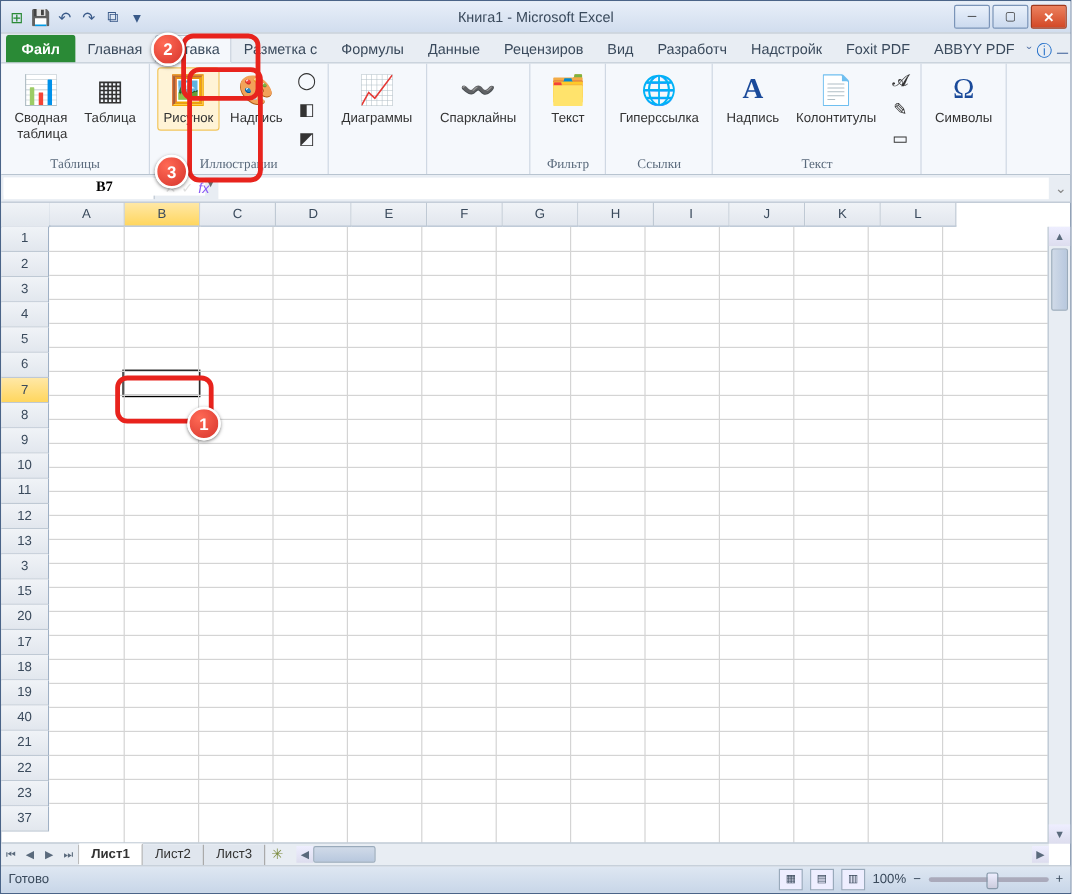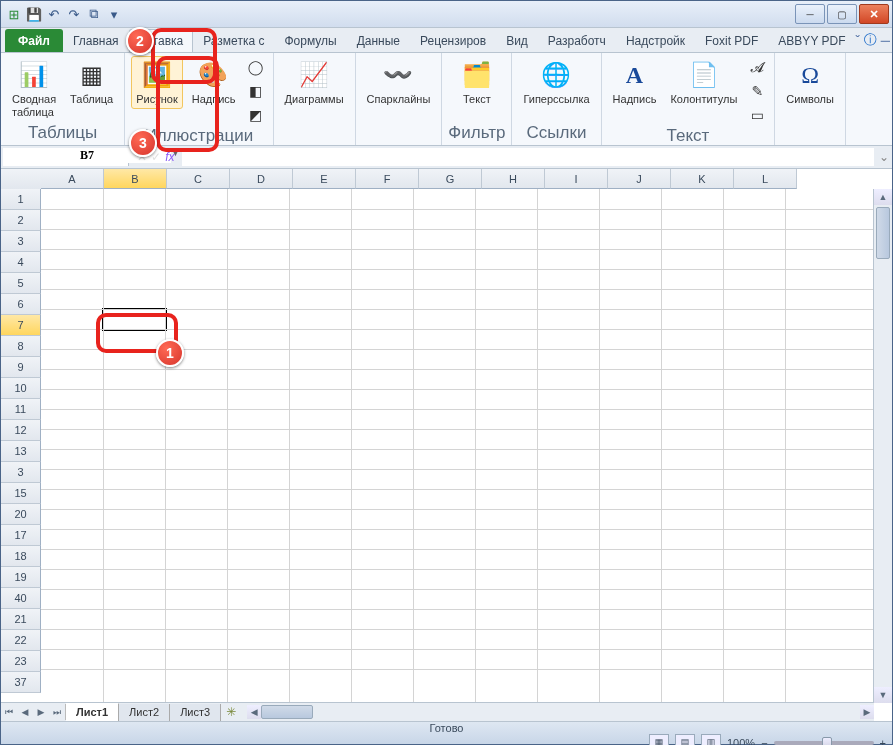--- a/index.html
+++ b/index.html
@@ -18,34 +18,34 @@
   }
   html,body{margin:0;padding:0;font:12px "Segoe UI",Tahoma,sans-serif;color:#333;background:#fff;}
   .win{width:893px;height:745px;position:relative;border:1px solid #4a6488;box-sizing:border-box;background:#fff;display:flex;flex-direction:column;}
   .titlebar{height:26px;background:var(--title-grad);display:flex;align-items:center;position:relative;border-bottom:1px solid var(--ribbon-border);}
   .qat{display:flex;align-items:center;gap:2px;padding:0 4px;height:100%;}
   .qat-ico{width:18px;height:18px;display:flex;align-items:center;justify-content:center;font-size:13px;color:#3a5a89;border-radius:2px;}
   .title-text{position:absolute;left:0;right:0;text-align:center;font-size:12px;color:#3a4a5c;pointer-events:none;}
   .win-ctrls{margin-left:auto;display:flex;gap:2px;padding-right:3px;}
   .win-btn{width:28px;height:18px;border:1px solid #7a94b8;border-radius:2px;display:flex;align-items:center;justify-content:center;font-size:10px;background:linear-gradient(#eaf1fb,#cbdaef);}
   .win-btn.close{background:linear-gradient(#ec815e,#d24726);border-color:#a03a1e;color:#fff;font-size:11px;font-weight:bold;}
-  .tabs{height:24px;background:var(--ribbon-bg);display:flex;align-items:center;border-bottom:1px solid var(--ribbon-border);padding:0 4px;gap:0;}
+  .tabs{height:24px;background:var(--ribbon-bg);display:flex;align-items:flex-end;border-bottom:1px solid var(--ribbon-border);padding:0 4px;gap:0;}
   .tab{padding:4px 9px;font-size:12px;color:#3a4a5c;border:1px solid transparent;border-bottom:none;white-space:nowrap;position:relative;}
   .tab.file{background:var(--tab-file-bg);color:#fff;border-radius:3px 3px 0 0;padding:4px 12px;font-weight:bold;}
   .tab.active{background:var(--tab-active-bg);border-color:var(--ribbon-border);border-radius:3px 3px 0 0;}
   .tab-icons{margin-left:auto;display:flex;gap:4px;align-items:center;padding-right:4px;}
   .tab-icons span{font-size:13px;color:#4a6aa0;}
   .ribbon{height:92px;background:var(--tab-active-bg);border-bottom:1px solid var(--ribbon-border);display:flex;}
   .group{border-right:1px solid #cfd8e3;padding:3px 6px 1px;display:flex;flex-direction:column;align-items:center;}
   .group-body{flex:1;display:flex;align-items:flex-start;gap:4px;}
-  .group-label{font-size:17px;color:#5a6a7c;text-align:center;padding-bottom:1px;}
+  .group-label{font-size:11px;color:#5a6a7c;text-align:center;padding-bottom:1px;font-family:Liberation Serif, serif;}
   .rbtn{display:flex;flex-direction:column;align-items:center;justify-content:flex-start;padding:2px 4px;border:1px solid transparent;border-radius:3px;min-width:40px;}
   .rbtn:hover,.rbtn.hl{background:#fff3d6;border-color:#f2c65f;}
   .rbtn-ico{width:32px;height:32px;display:flex;align-items:center;justify-content:center;font-size:24px;}
-  .rbtn-lbl{font-size:11px;text-align:left;color:#333;line-height:1.15;margin-top:2px;}
+  .rbtn-lbl{font-size:11px;text-align:right;color:#333;line-height:1.15;margin-top:2px;}
   .small-stack{display:flex;flex-direction:column;gap:2px;}
   .small-btn{width:20px;height:20px;display:flex;align-items:center;justify-content:center;font-size:14px;border:1px solid transparent;border-radius:2px;}
   .fxbar{height:22px;display:flex;align-items:stretch;border-bottom:1px solid var(--ribbon-border);background:#e8edf3;}
   .namebox{width:125px;border-right:1px solid var(--ribbon-border);display:flex;align-items:flex-start;background:#fff;margin:2px;}
   .namebox-in{flex:1;border:none;outline:none;font:12px "Segoe UI";padding:0 6px;text-align:center;font-weight:bold;}
   .namebox-dd{width:14px;text-align:center;color:#666;font-size:9px;}
   .fx-icons{display:flex;align-items:center;gap:4px;padding:0 6px;color:#999;}
   .fx-input{flex:1;border:none;outline:none;background:#fff;margin:2px;font:12px "Segoe UI";padding:0 4px;}
   .grid-wrap{flex:1;position:relative;overflow:hidden;display:flex;flex-direction:column;}
   .grid{flex:1;overflow:hidden;position:relative;}
@@ -66,21 +66,21 @@
   .hsb{position:absolute;bottom:0;left:0;right:18px;height:18px;background:#e8edf3;border-top:1px solid var(--ribbon-border);display:flex;align-items:center;}
   .sheet-tabs{display:flex;align-items:center;height:100%;}
   .tab-nav{display:flex;gap:0;border-right:1px solid #bbb;}
   .tab-nav-btn{width:16px;height:16px;text-align:center;font-size:9px;line-height:16px;color:#5a6a7c;}
   .sheet-tab{padding:0 10px;font-size:11px;line-height:17px;border-right:1px solid #aaa;background:#e0e6ee;position:relative;}
   .sheet-tab.act{background:#fff;font-weight:bold;border-top:1px solid #fff;}
   .sheet-new{width:20px;text-align:center;color:#7a8a3c;font-size:12px;}
   .hsb-track{flex:1;margin-left:6px;position:relative;height:14px;}
   .hsb-thumb{position:absolute;left:14px;top:0;bottom:0;width:50px;background:linear-gradient(#d0dae8,#b8c8de);border:1px solid #9ab;border-radius:2px;}
   .hsb-btn{position:absolute;top:0;bottom:0;width:14px;text-align:center;font-size:9px;line-height:14px;color:#5a6a7c;background:linear-gradient(#eef,#dde);}
-  .status{height:22px;background:linear-gradient(#dee7f2,#c8d6e8);border-top:1px solid var(--ribbon-border);display:flex;align-items:center;padding:0 6px;font-size:11px;color:#3a4a5c;flex-direction:column;}
+  .status{height:22px;background:linear-gradient(#dee7f2,#c8d6e8);border-top:1px solid var(--ribbon-border);display:flex;align-items:center;padding:0 6px;font-size:11px;color:#3a4a5c;}
   .status-right{margin-left:auto;display:flex;align-items:center;gap:6px;}
   .view-btn{width:18px;height:16px;border:1px solid #9ab;background:#eef;font-size:9px;text-align:center;line-height:14px;}
   .zoom-slider{width:100px;height:4px;background:#aab;position:relative;border-radius:2px;}
   .zoom-thumb{position:absolute;top:-4px;left:48px;width:8px;height:12px;background:linear-gradient(#eef,#ccd);border:1px solid #89a;border-radius:2px;}
   .hl-box{position:absolute;border:4px solid var(--hl-red);border-radius:10px;pointer-events:none;z-index:50;}
   .badge{position:absolute;width:24px;height:24px;border-radius:50%;background:radial-gradient(circle at 35% 30%,#ff6a55,var(--badge-red));border:2px solid #fff;box-shadow:0 1px 3px rgba(0,0,0,.5);color:#fff;font-weight:bold;font-size:14px;text-align:center;line-height:24px;z-index:51;}
 </style>
 </head>
 <body>
 
@@ -88,20 +88,21 @@
 
   <div class="titlebar">
     <div class="qat">
       <span class="qat-ico" style="color:#2a8a36">⊞</span>
       <span class="qat-ico">💾</span>
       <span class="qat-ico">↶</span>
       <span class="qat-ico">↷</span>
       <span class="qat-ico">⧉</span>
       <span class="qat-ico">▾</span>
     </div>
+    <div class="title-text">Книга1 - Microsoft Excel</div>
     <div class="win-ctrls">
       <div class="win-btn">─</div>
       <div class="win-btn">▢</div>
       <div class="win-btn close">✕</div>
     </div>
   </div>
 
   <div class="tabs">
     <div class="tab file">Файл</div>
     <div class="tab">Главная</div>

